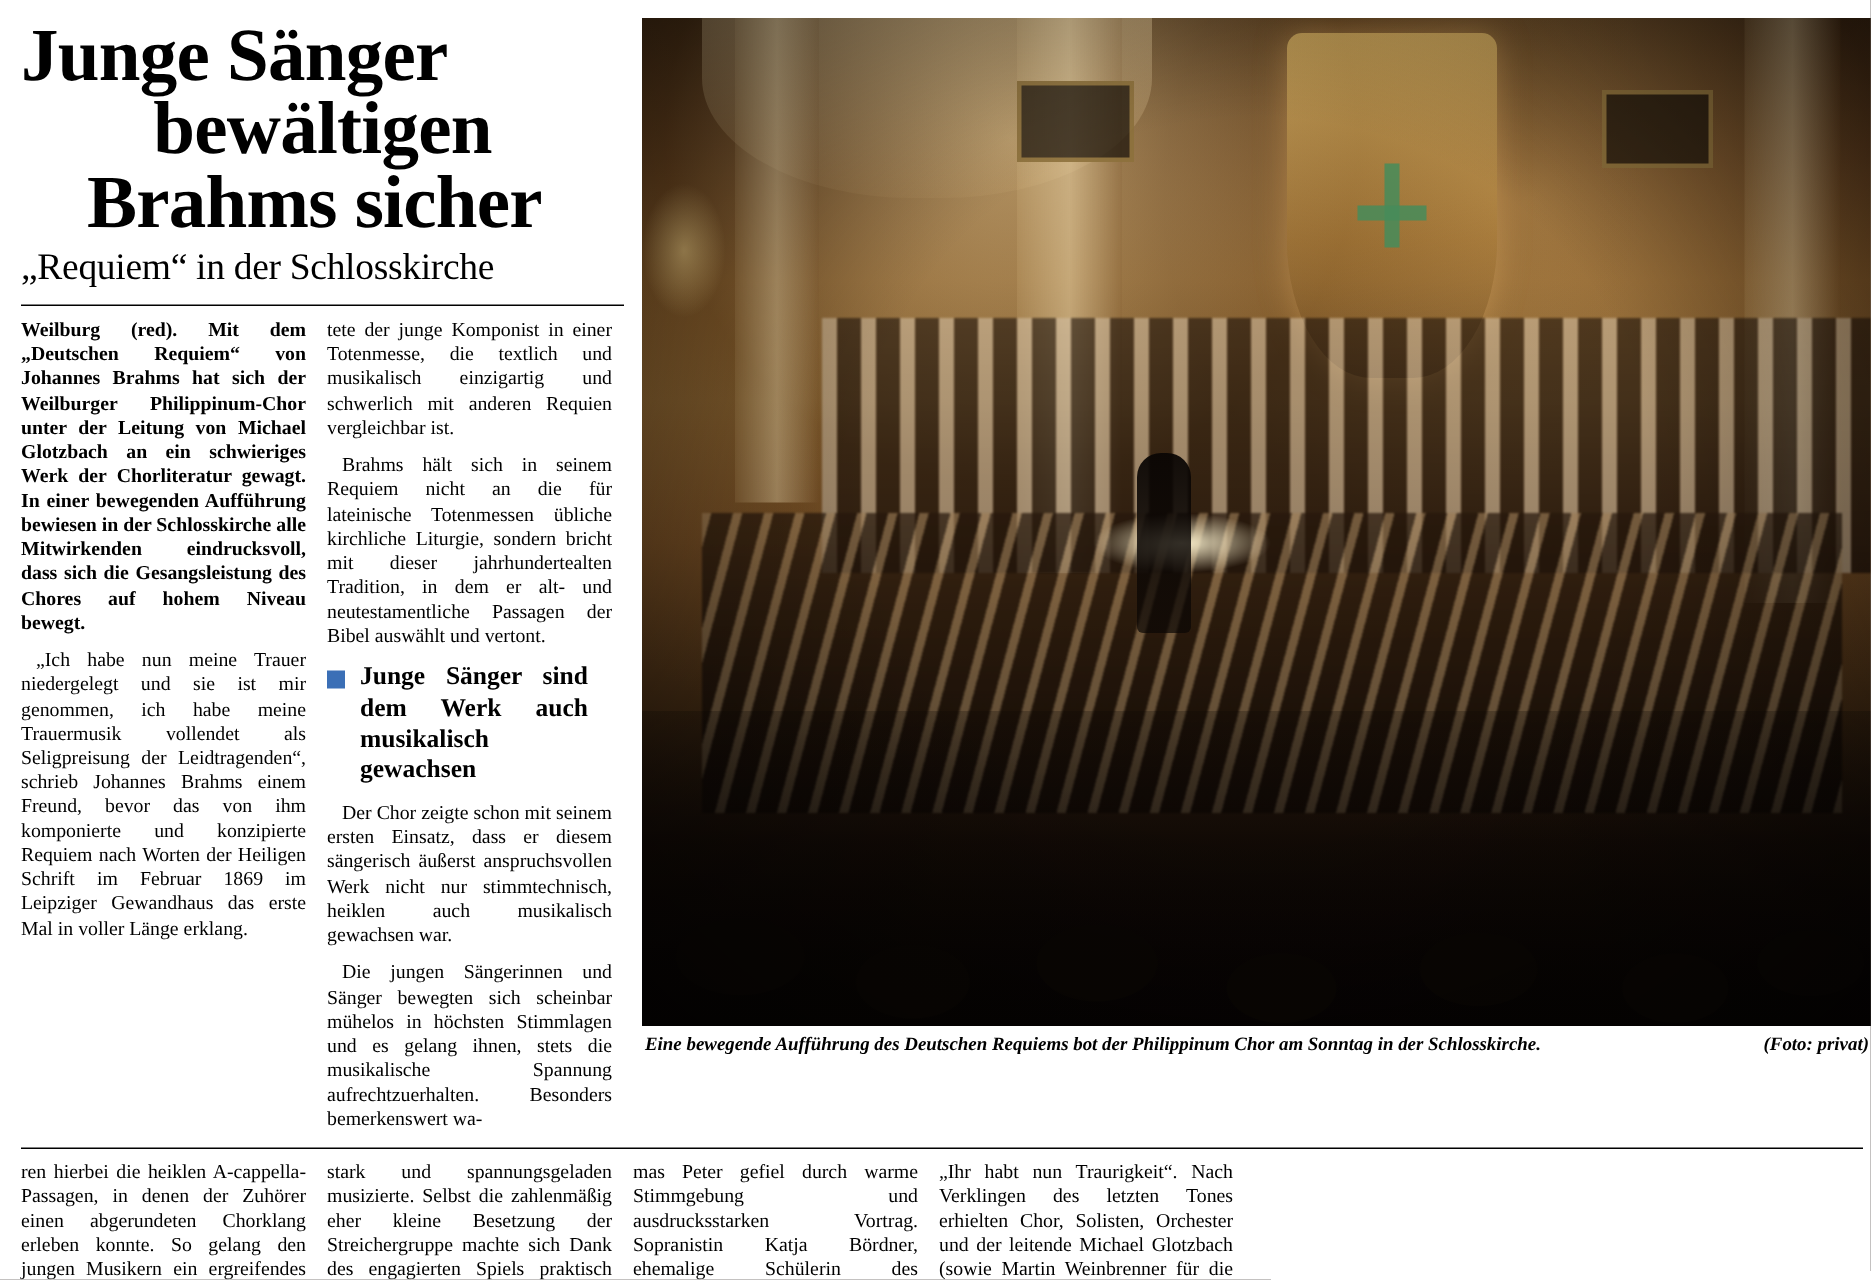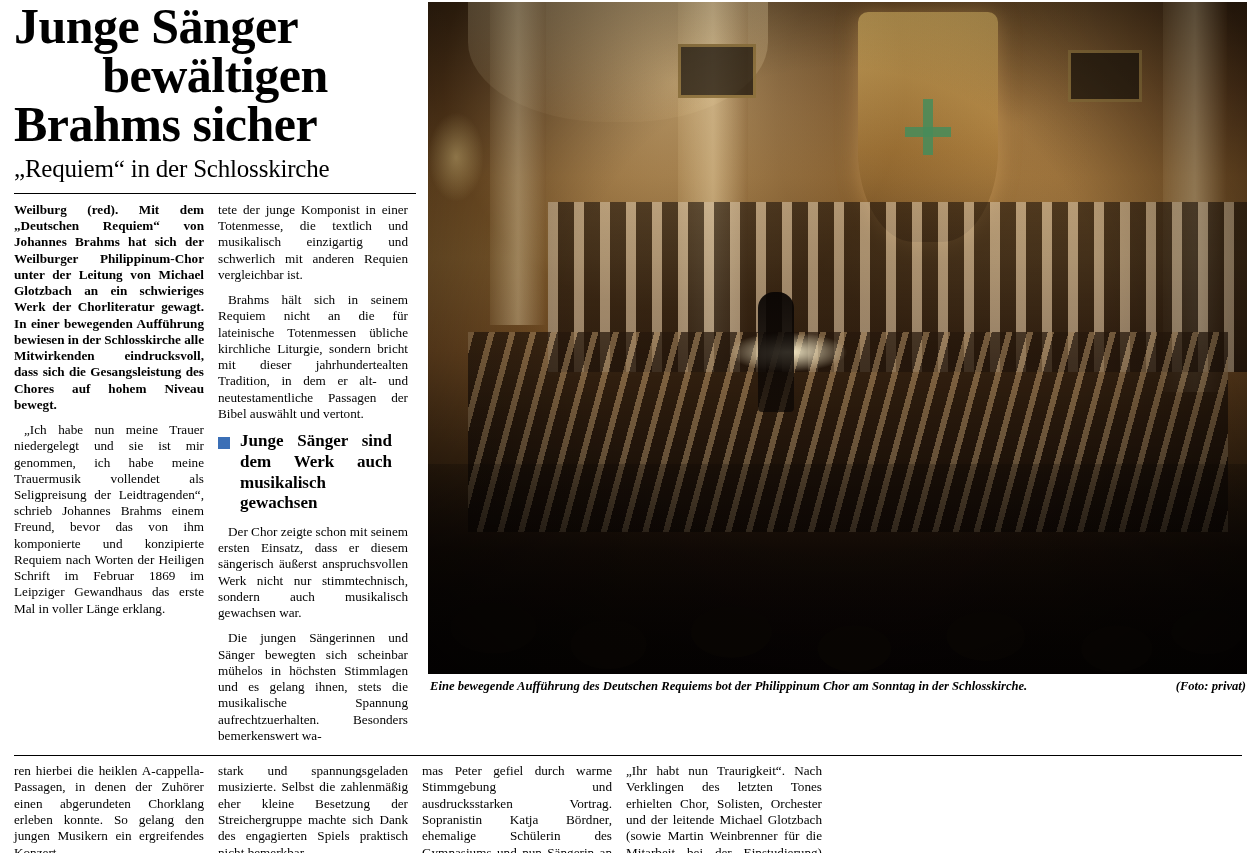--- a/index.html
+++ b/index.html
@@ -12,21 +12,21 @@
     height: 853px;
     font-family: "Liberation Serif", serif;
     color: #000;
     position: relative;
     overflow: hidden;
   }
   .page {
     width: 1189px;
     height: 853px;
     position: relative;
-    padding: 2px 6px 4px 14px;
+    padding: 12px 6px 4px 14px;
   }
 
   
   .top {
     display: flex;
     flex-direction: row;
     align-items: flex-start;
   }
   .headblock {
     width: 410px;
@@ -37,21 +37,21 @@
     font-family: "Liberation Serif", serif;
     font-weight: bold;
     font-size: 50px;
     line-height: 0.98;
     letter-spacing: -0.5px;
     margin: 0 0 6px 0;
     text-align: left;
   }
   .headline .l1 { display:block; text-align: left; }
   .headline .l2 { display:block; text-align: center; }
-  .headline .l3 { display:block; text-align: left; }
+  .headline .l3 { display:block; text-align: left; margin-left: 44px; }
 
   .subhead {
     font-family: "Liberation Serif", serif;
     font-size: 25px;
     font-weight: normal;
     margin: 4px 0 10px 0;
     letter-spacing: -0.2px;
   }
   .rule {
     border: none;
@@ -268,21 +268,21 @@
 
         <div class="col">
           <p class="noind">tete der junge Komponist in einer Totenmesse, die textlich und musikalisch einzigartig und schwerlich mit anderen Requien vergleichbar ist.</p>
           <p>Brahms hält sich in seinem Requiem nicht an die für lateinische Totenmessen übliche kirchliche Liturgie, sondern bricht mit dieser jahrhundertealten Tradition, in dem er alt- und neutestamentliche Passagen der Bibel auswählt und vertont.</p>
 
           <div class="crosshead">
             <span class="bullet"></span>
             <span>Junge Sänger sind dem Werk auch musikalisch gewachsen</span>
           </div>
 
-          <p>Der Chor zeigte schon mit seinem ersten Einsatz, dass er diesem sängerisch äußerst anspruchsvollen Werk nicht nur stimmtechnisch, sondern auch musikalisch gewachsen war.</p>
+          <p>Der Chor zeigte schon mit seinem ersten Einsatz, dass er diesem sängerisch äußerst anspruchsvollen Werk nicht nur stimmtechnisch, heiklen auch musikalisch gewachsen war.</p>
           <p>Die jungen Sängerinnen und Sänger bewegten sich scheinbar mühelos in höchsten Stimmlagen und es gelang ihnen, stets die musikalische Spannung aufrechtzuerhalten. Besonders bemerkenswert wa-</p>
         </div>
 
       </div>
     </div>
 
     <div class="photowrap">
       <div class="photo">
         <div class="sky"></div>
         <div class="arch-top"></div>

